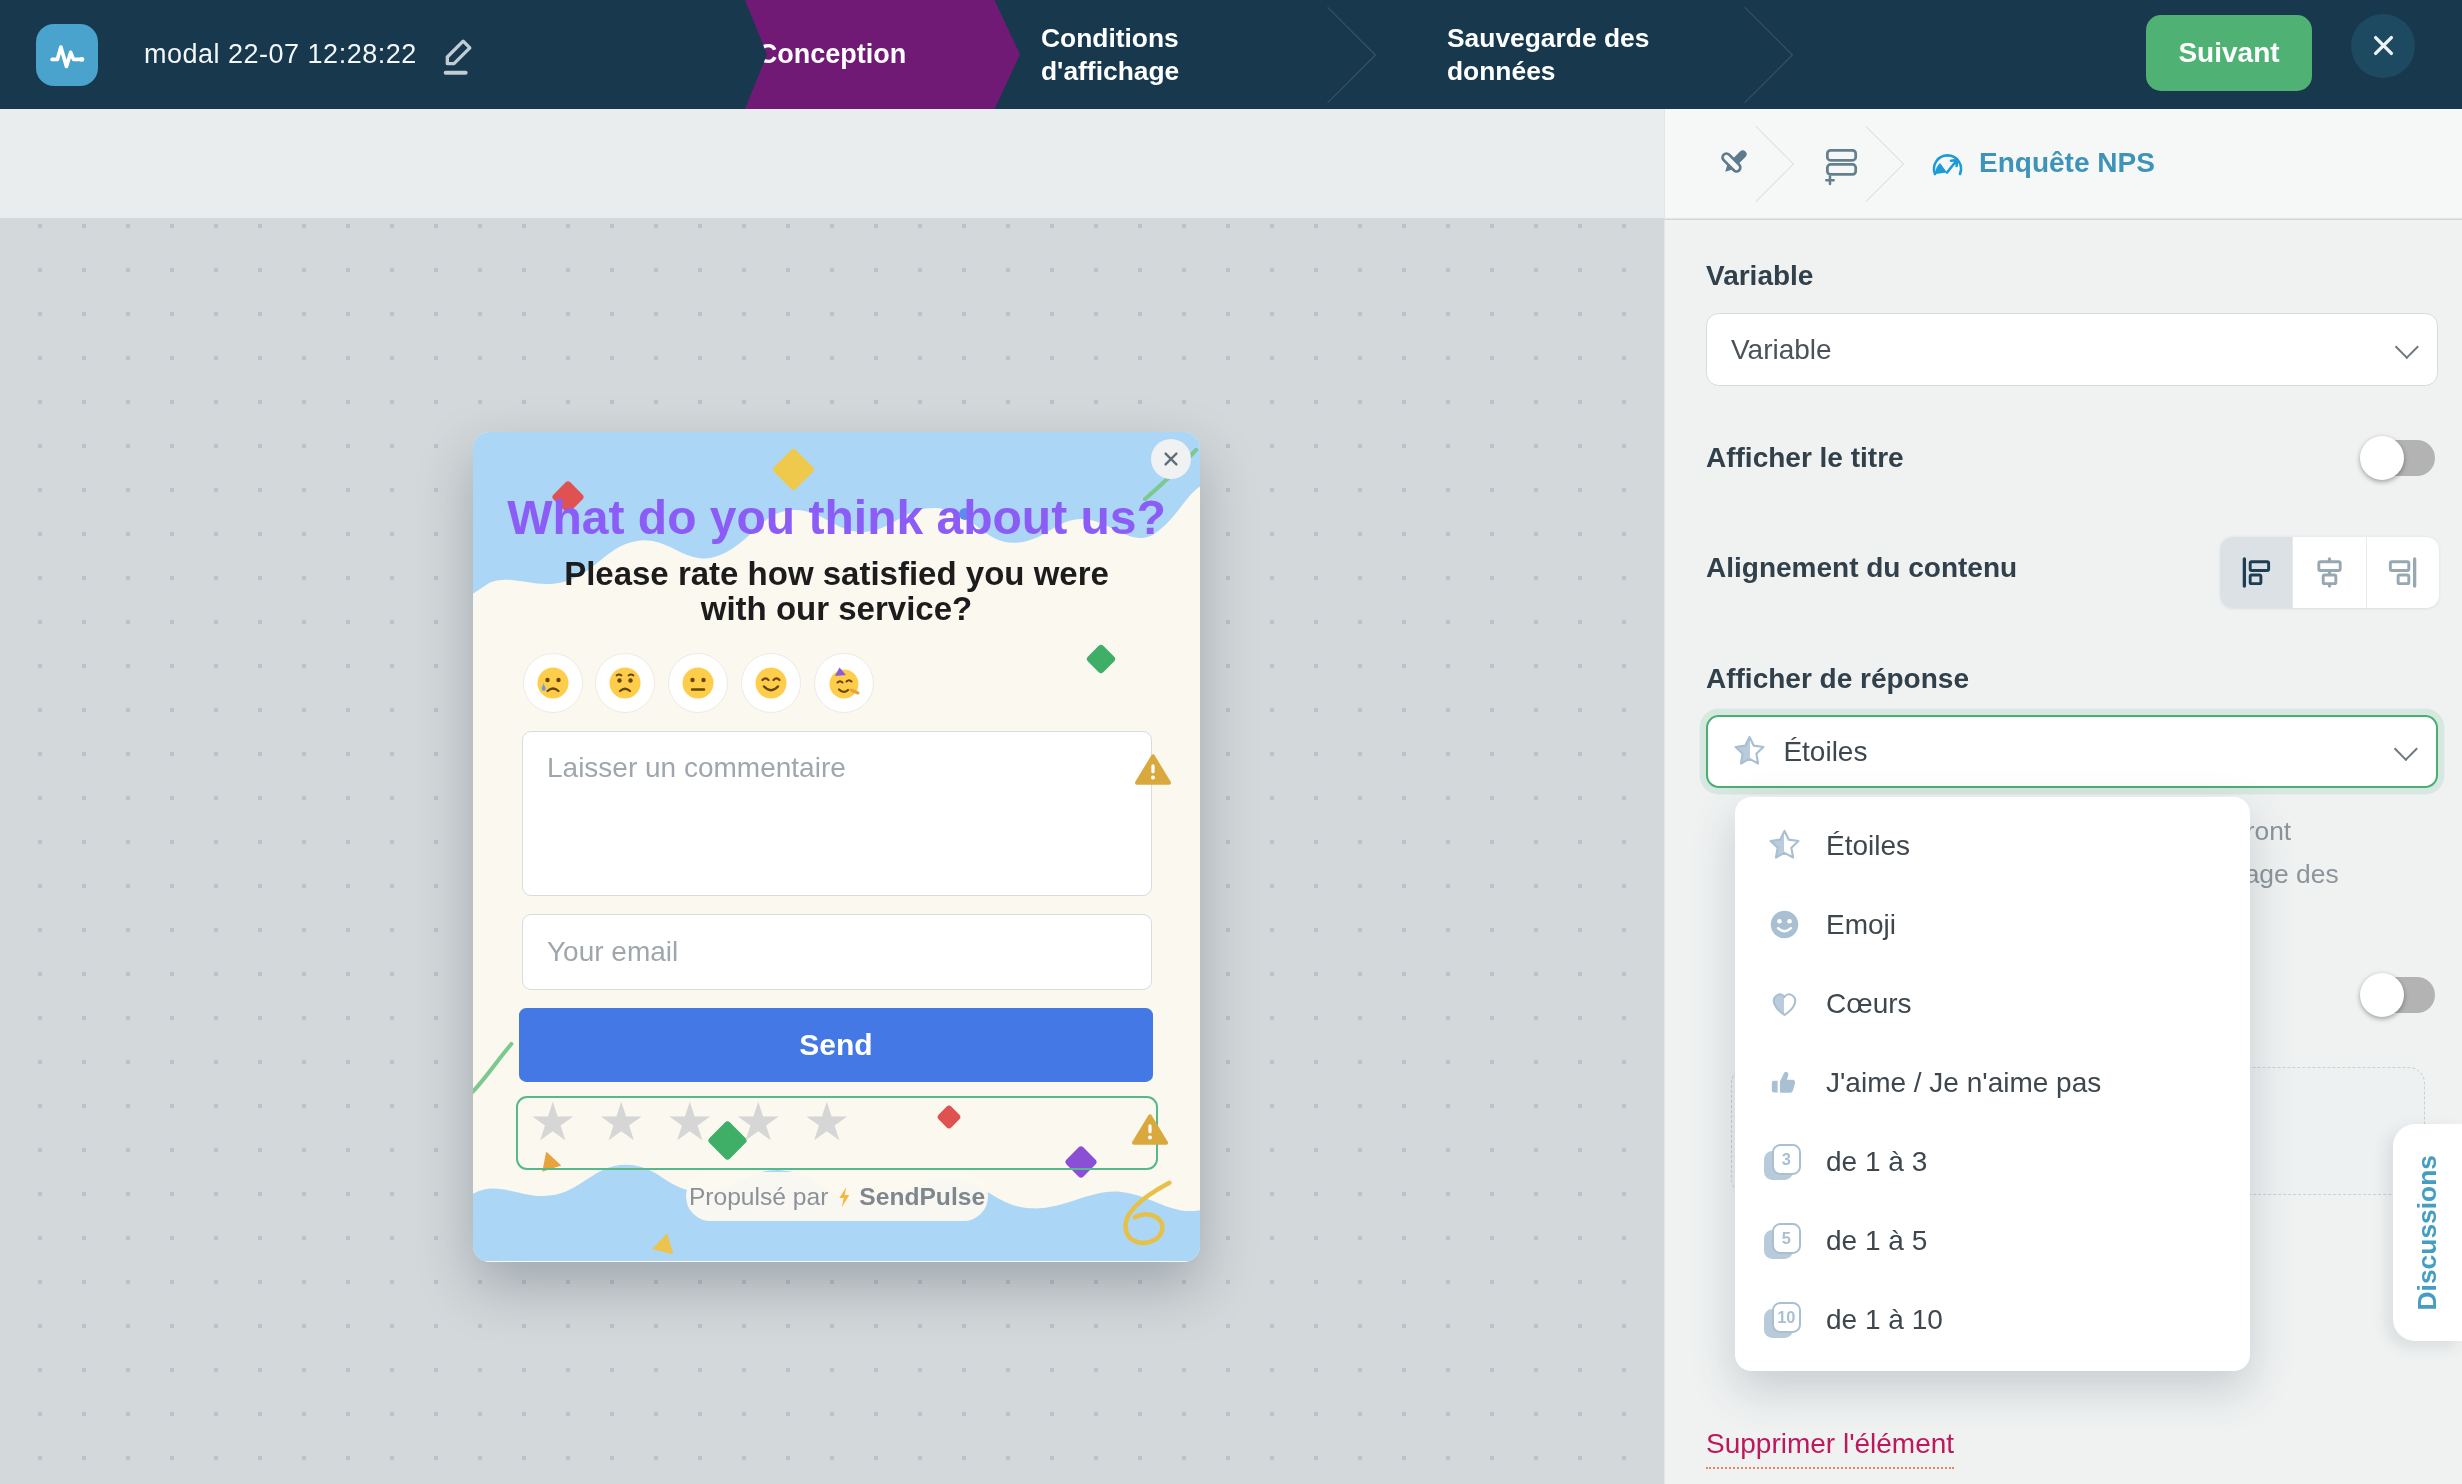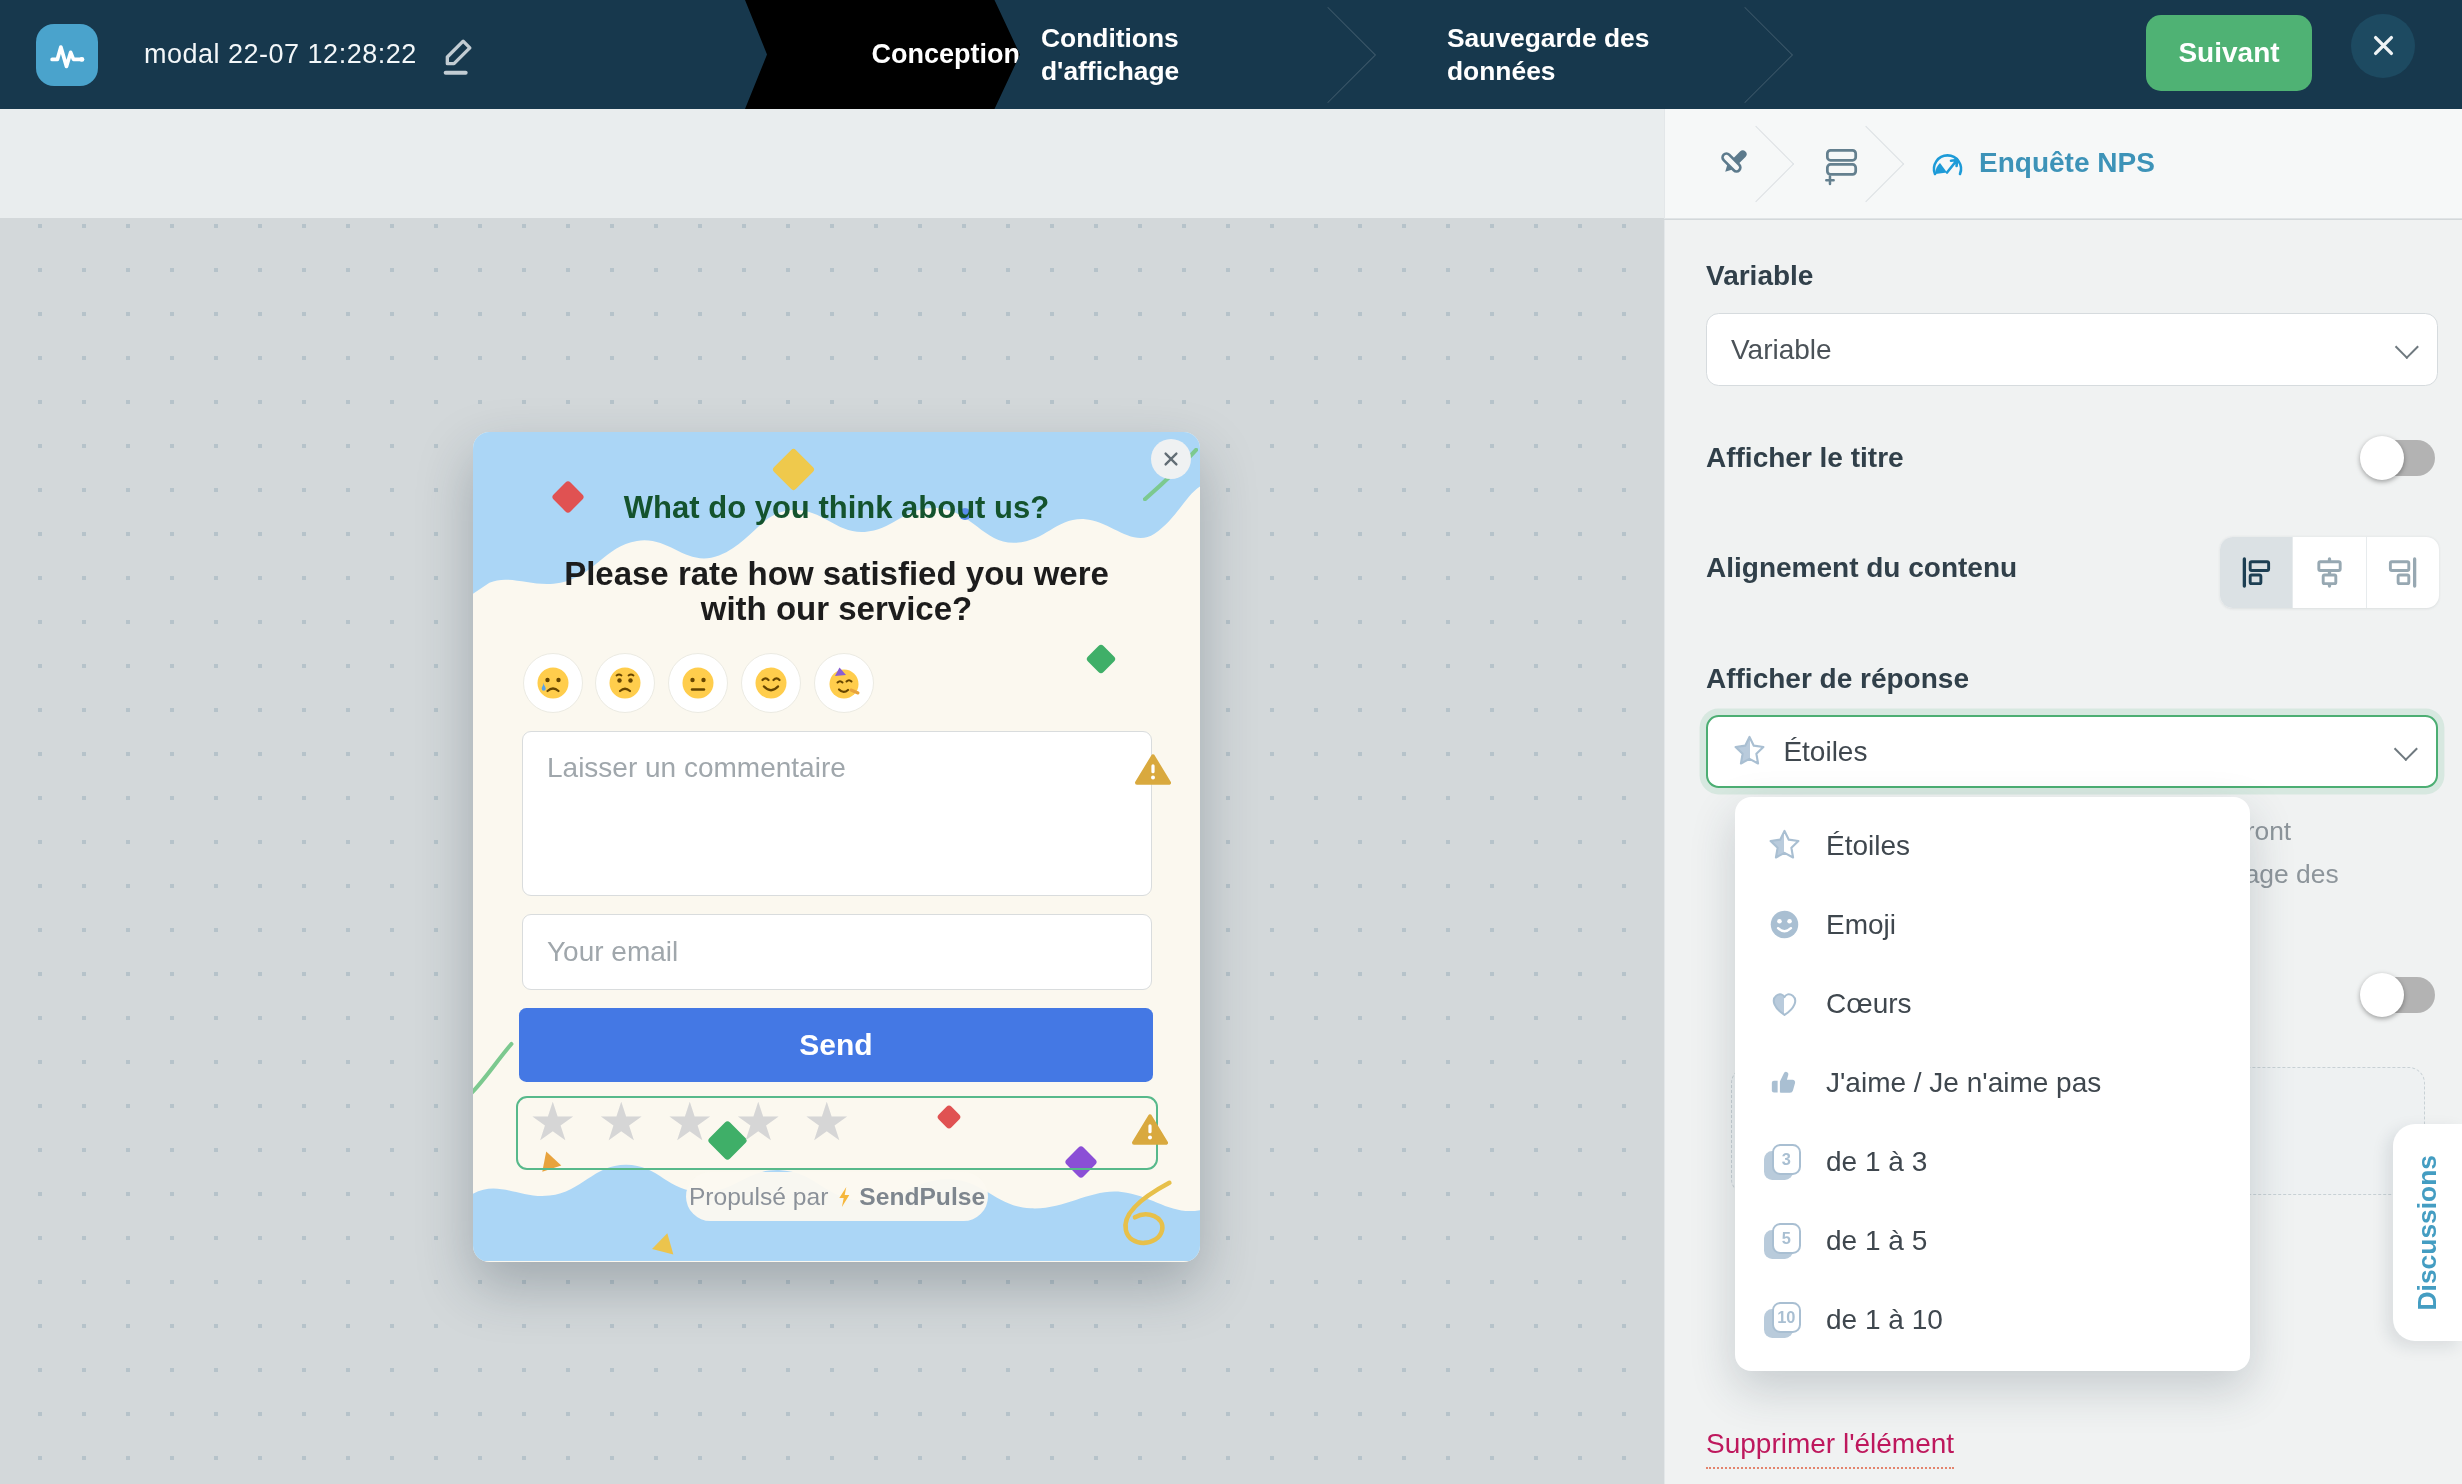--- a/index.html
+++ b/index.html
@@ -9,23 +9,23 @@
 
   
   #header{left:0;top:0;width:2462px;height:109px;background:#17384d;}
   #logo{left:36px;top:24px;width:62px;height:62px;border-radius:18px;background:#4aa3cc;
         display:flex;align-items:center;justify-content:center;}
   #proj-title{left:144px;top:0;height:109px;display:flex;align-items:center;
         color:#f3f7f9;font-size:27px;font-weight:500;letter-spacing:0.5px;}
   #edit-pencil{left:439px;top:35px;width:40px;height:44px;cursor:pointer;}
   .step-sep{width:67px;height:67px;border-top:1.8px solid rgba(255,255,255,.16);
         border-right:1.8px solid rgba(255,255,255,.16);transform:rotate(45deg);}
-  #step-active{left:745px;top:0;width:275px;height:109px;background:#000000;
+  #step-active{left:745px;top:0;width:275px;height:109px;background:#701a75;
         clip-path:polygon(0 0,calc(100% - 25.5px) 0,100% 50%,calc(100% - 25.5px) 100%,0 100%,22px 50%);
-        display:flex;align-items:center;justify-content:flex-end;}
+        display:flex;align-items:center;justify-content:flex-start;}
   #step-active span{color:#fff;font-size:27px;font-weight:700;padding-left:12.7px;}
   .step-label{color:#fff;font-size:26.4px;font-weight:700;line-height:33px;}
   #btn-next{left:2146px;top:14.6px;width:166px;height:76px;background:#4fb274;border-radius:15px;
         display:flex;align-items:center;justify-content:center;color:#fff;font-size:28px;
         font-weight:700;cursor:pointer;}
   #btn-close-top{left:2351px;top:13.7px;width:64px;height:64px;border-radius:50%;background:#1d4a61;
         display:flex;align-items:center;justify-content:center;cursor:pointer;}
 
   
   #strip{left:0;top:109px;width:1664px;height:109px;background:#e9edee;}
@@ -85,21 +85,21 @@
   
   #canvas{left:0;top:219px;width:1664px;height:1266px;background:#d3d8da;
         background-image:radial-gradient(circle,#b6c3ca 2.4px,transparent 2.5px);
         background-size:44px 44px;background-position:18px 29px;}
 
   
   #popup{left:473px;top:213px;width:727px;height:830px;background:#fbf8ef;border-radius:16.4px;
         box-shadow:0 24px 55px rgba(30,45,60,.28);overflow:hidden;}
   #popup-close{left:678px;top:7.3px;width:40px;height:40px;border-radius:50%;background:#eff1f2;
         display:flex;align-items:center;justify-content:center;cursor:pointer;}
-  #popup-title{left:0;top:58px;width:727px;text-align:center;color:#14532d;font-size:31px;font-weight:700;}
+  #popup-title{left:0;top:58px;width:727px;text-align:center;color:#8b5cf6;font-size:48px;font-weight:700;}
   #popup-subtitle{left:81px;top:124px;width:565px;text-align:center;color:#1c1c1c;font-size:33px;
         font-weight:700;line-height:35px;}
   .emoji-circle{top:221px;width:60px;height:60px;border-radius:50%;background:#fff;border:1.8px solid #ecebe3;
         box-sizing:border-box;display:flex;align-items:center;justify-content:center;cursor:pointer;}
   #comment-box{left:49px;top:299px;width:630px;height:165px;background:#fff;border:1.8px solid #d9dcdd;
         border-radius:9px;box-sizing:border-box;padding:20px 55px 20px 24px;font-family:"Liberation Sans",sans-serif;
         font-size:28px;color:#333;resize:none;outline:none;}
   #comment-box::placeholder,#email-box::placeholder{color:#a0a7ac;}
   #email-box{left:49px;top:482px;width:630px;height:76px;background:#fff;border:1.8px solid #d9dcdd;
         border-radius:9px;box-sizing:border-box;padding:0 24px;font-family:"Liberation Sans",sans-serif;

